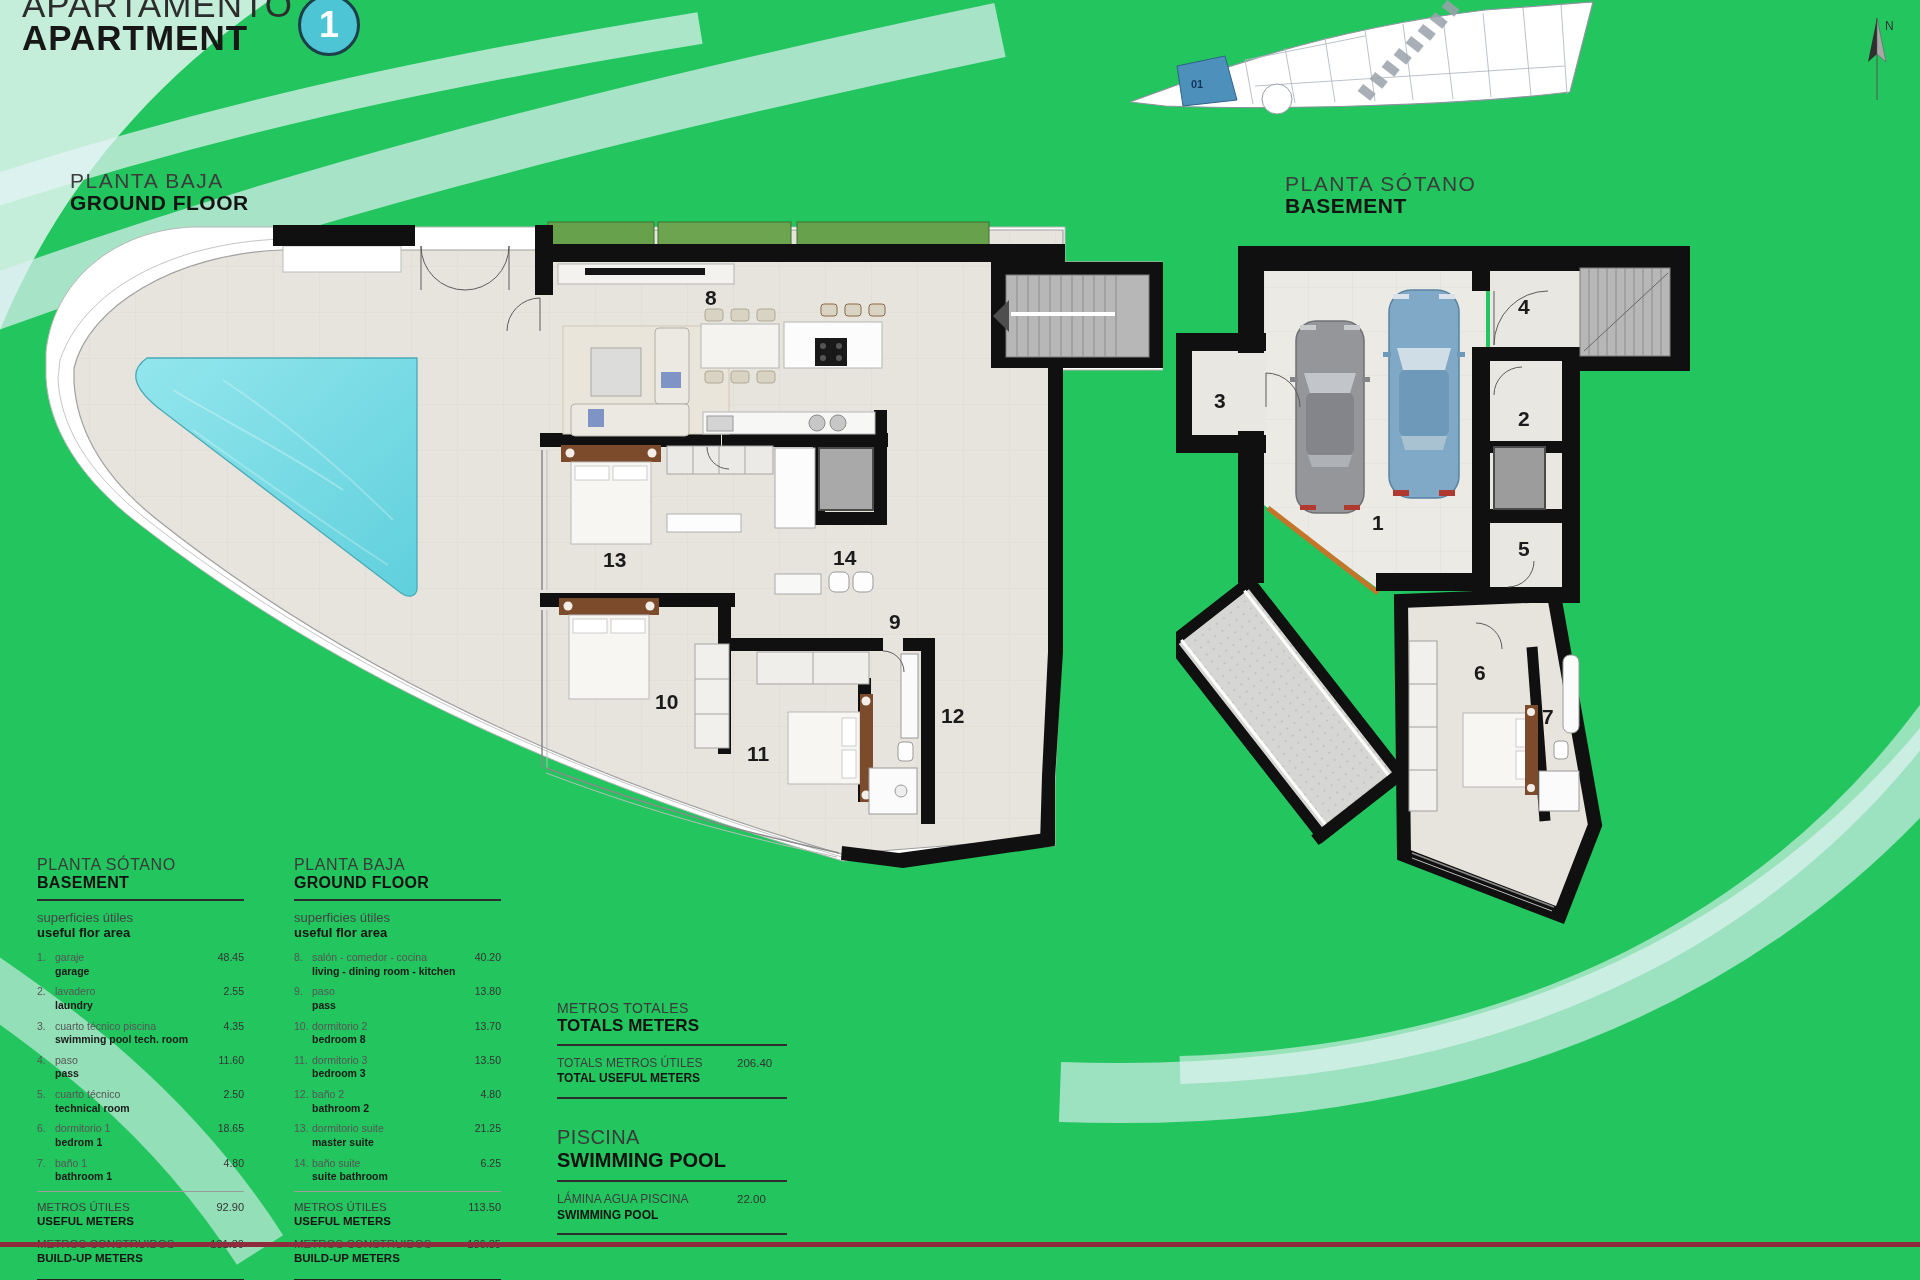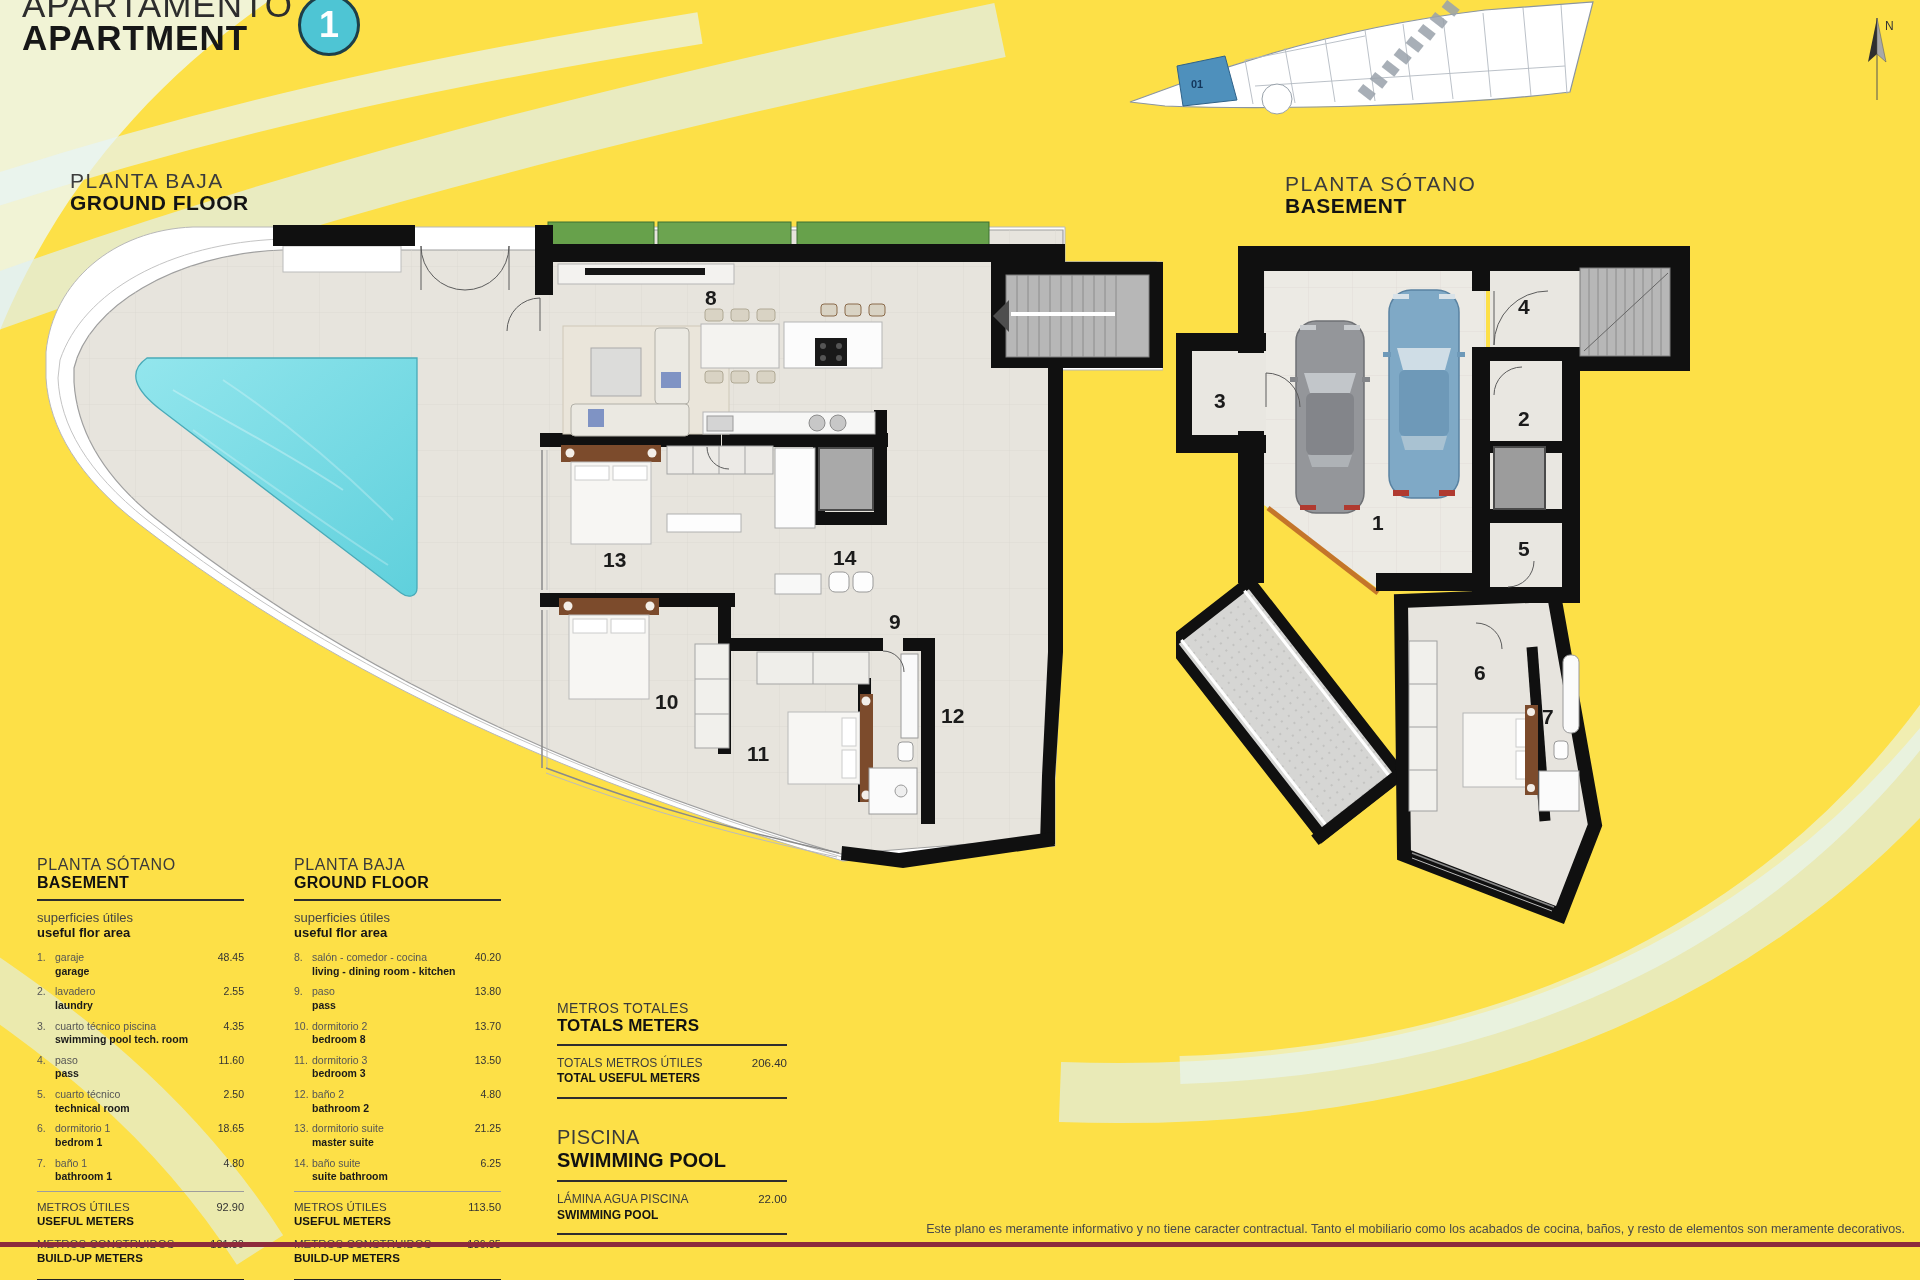--- a/index.html
+++ b/index.html
@@ -1,16 +1,16 @@
 <!DOCTYPE html>
 <html><head>
 <meta charset="utf-8">
 <style>
   html,body{margin:0;padding:0;background:#fff;}
-  .page{position:relative;width:1920px;height:1280px;background:#fde047;overflow:hidden;
+  .page{position:relative;width:1920px;height:1280px;background:#22c55e;overflow:hidden;
         font-family:"Liberation Sans",sans-serif;color:#222;}
   .abs{position:absolute;}
   
   .title-block{left:22px;top:-12px;line-height:0.95;}
   .title-es{font-size:35px;font-weight:400;letter-spacing:1px;color:#2d2d2d;}
   .title-en{font-size:35px;font-weight:700;letter-spacing:1px;color:#171717;}
   .unit-badge{left:298px;top:-6px;width:56px;height:56px;border-radius:50%;
     background:#4ec5d4;border:3px solid #1d3f49;color:#fff;font-size:36px;font-weight:700;
     display:flex;align-items:center;justify-content:center;}
   
@@ -41,21 +41,21 @@
   
   .sumblock{width:230px;}
   .sb-title-es{font-size:14px;color:#3a3a3a;line-height:1.15;letter-spacing:0.4px;}
   .sb-title-en{font-size:17px;font-weight:700;color:#111;line-height:1.15;}
   .sb-title-es.big{font-size:20px;}
   .sb-title-en.big{font-size:20px;}
   .sbrule{border:none;border-top:2px solid #2e2e2e;margin:8px 0 10px 0;}
   .sbrow{display:flex;margin-bottom:10px;font-size:12px;line-height:1.3;}
   .sbrow .d{flex:1;color:#3d3d3d;}
   .sbrow .d b{display:block;color:#141414;}
-  .sbrow .v{width:50px;flex:none;text-align:right;color:#333;font-size:11.5px;}
+  .sbrow .v{width:50px;flex:none;text-align:left;color:#333;font-size:11.5px;}
   
   .disclaimer{right:15px;top:1222px;font-size:12.5px;color:#4a4a4a;text-align:right;}
   .maroon-line{left:0;top:1242px;width:1920px;height:5px;background:#8e2b3c;}
   svg{display:block;}
 </style>
 </head>
 <body>
 
 <div class="page">
 
@@ -571,16 +571,15 @@
     <div class="sb-title-es big">PISCINA</div>
     <div class="sb-title-en big">SWIMMING POOL</div>
     <hr class="sbrule">
     <div class="sbrow">
         <span class="d"><span>LÁMINA AGUA PISCINA</span><b>SWIMMING POOL</b></span>
         <span class="v">22.00</span>
       </div>
     <hr class="sbrule" style="margin-top:2px;">
   </div>
 
-  <div class="abs disclaimer">Este plano es meramente informativo y no tiene caracter contractual. Tanto el mobiliario como los acabados de cocina, baños, y resto de elementos son meramente decorativos.</div>
   <div class="abs maroon-line"></div>
 
 </div>
 
 </body></html>

